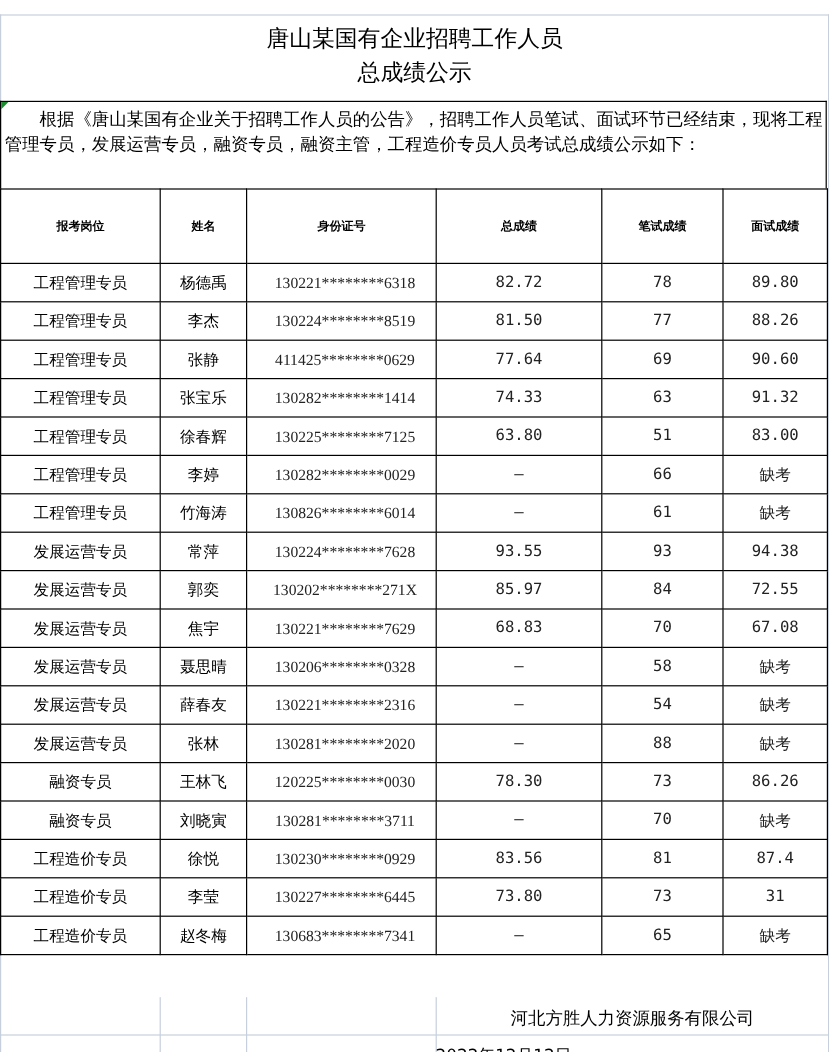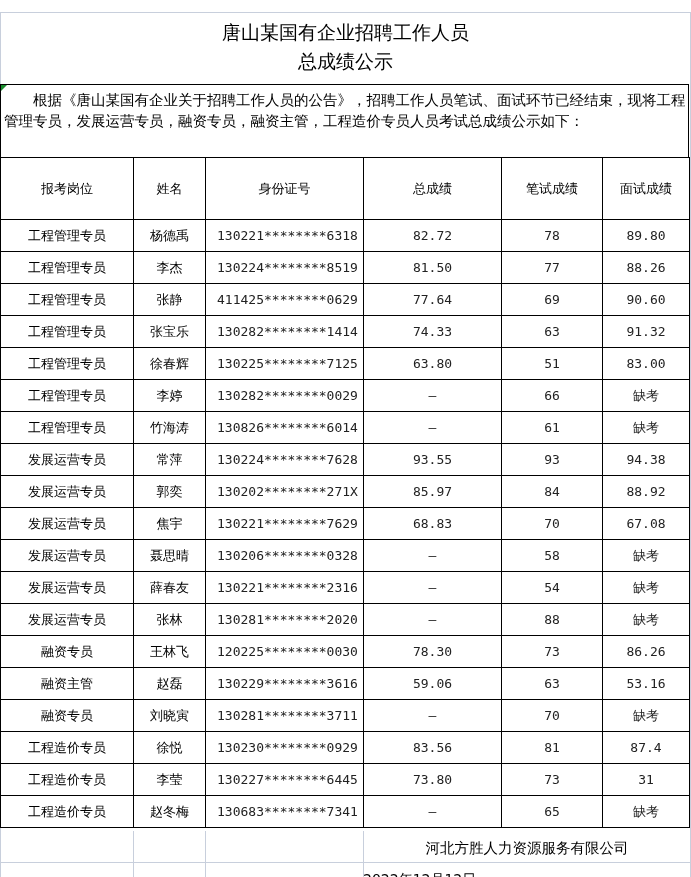--- a/index.html
+++ b/index.html
@@ -14,24 +14,24 @@
   .notice-box { position: absolute; left: 0; top: 72px; width: 689px; height: 73px;
                 border: 1px solid #000; border-bottom: none; box-sizing: border-box; }
   .notice-box .corner { position: absolute; left: 0; top: 0; width: 0; height: 0;
                         border-top: 6px solid #1a8c2e; border-right: 6px solid transparent; }
   .notice { position: absolute; left: 3px; top: 5px; width: 684px;
             font-family: "DejaVu Serif", "Liberation Serif", serif; font-size: 14.5px; line-height: 21px;
             text-indent: 2em; word-break: break-all; }
   table.scores { position: absolute; left: 0; top: 145px; border-collapse: collapse; table-layout: fixed; }
   table.scores td, table.scores th { border: 1px solid #000; text-align: center; padding: 0;
             font-size: 13px; overflow: hidden; white-space: nowrap; }
-  table.scores th { height: 61px; font-weight: normal; font-size: 13px; }
+  table.scores th { height: 61px; font-weight: bold; font-size: 10px; }
   table.scores td { height: 31px; }
   td.mono { font-family: "DejaVu Sans Mono", "Liberation Mono", monospace; font-size: 12.5px; color: #222; }
-  td.id { text-align: right; padding-left: 6px !important; }
+  td.id { text-align: right; padding-left: 6px !important; font-family: Liberation Serif, serif; }
   .footer { position: absolute; left: 0; top: 819px; width: 691px; height: 58px; }
   .footer .vline { position: absolute; top: 0; width: 1px; height: 58px; background: #c8cfdc; }
   .footer .hline { position: absolute; left: 0; top: 31px; width: 691px; height: 1px; background: #c8cfdc; }
   .footer .hline2 { position: absolute; left: 0; top: 57px; width: 691px; height: 1px; background: #c8cfdc; }
   .company { position: absolute; left: 363px; width: 328px; top: 8px; text-align: center; font-size: 14.5px; }
   .date { position: absolute; left: 363px; width: 328px; top: 40px; font-size: 14px; }
 </style>
 </head>
 <body>
 
@@ -133,21 +133,21 @@
           <td class="mono">93.55</td>
           <td class="mono">93</td>
           <td class="mono">94.38</td>
         </tr>
         <tr>
           <td>发展运营专员</td>
           <td>郭奕</td>
           <td class="mono id">130202********271X</td>
           <td class="mono">85.97</td>
           <td class="mono">84</td>
-          <td class="mono">88.92</td>
+          <td class="mono">72.55</td>
         </tr>
         <tr>
           <td>发展运营专员</td>
           <td>焦宇</td>
           <td class="mono id">130221********7629</td>
           <td class="mono">68.83</td>
           <td class="mono">70</td>
           <td class="mono">67.08</td>
         </tr>
         <tr>
@@ -174,28 +174,20 @@
           <td class="mono">88</td>
           <td class="mono">缺考</td>
         </tr>
         <tr>
           <td>融资专员</td>
           <td>王林飞</td>
           <td class="mono id">120225********0030</td>
           <td class="mono">78.30</td>
           <td class="mono">73</td>
           <td class="mono">86.26</td>
-        </tr>
-        <tr>
-          <td>融资主管</td>
-          <td>赵磊</td>
-          <td class="mono id">130229********3616</td>
-          <td class="mono">59.06</td>
-          <td class="mono">63</td>
-          <td class="mono">53.16</td>
         </tr>
         <tr>
           <td>融资专员</td>
           <td>刘晓寅</td>
           <td class="mono id">130281********3711</td>
           <td class="mono">—</td>
           <td class="mono">70</td>
           <td class="mono">缺考</td>
         </tr>
         <tr>

